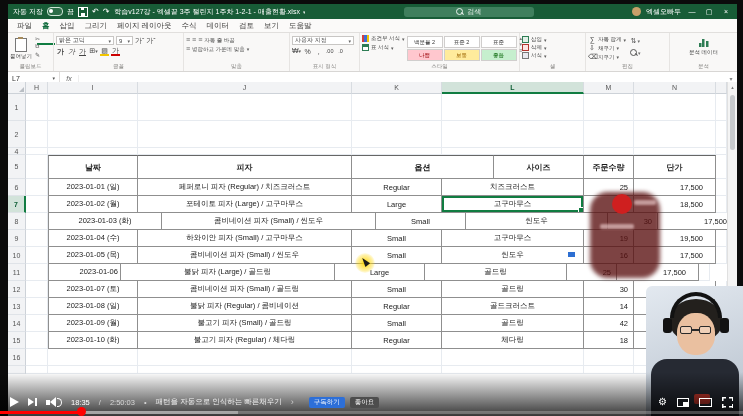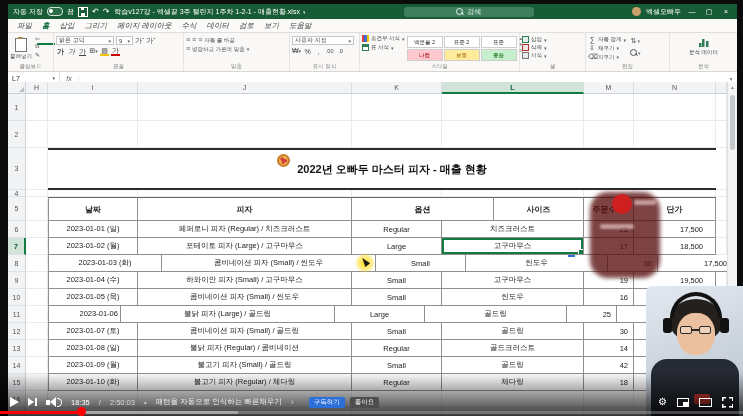--- a/index.html
+++ b/index.html
@@ -19,21 +19,21 @@
   .dd{font-size:5px;opacity:.85;}
   .searchbox{margin:0 auto;width:130px;height:10px;background:#3f7f5d;border-radius:3px;display:flex;align-items:center;justify-content:center;gap:4px;color:#eaf3ee;}
   .mag{width:5px;height:5px;border:1px solid #eaf3ee;border-radius:50%;position:relative;display:inline-block;}
   .mag::after{content:'';position:absolute;left:4px;top:4px;width:3px;height:1px;background:#eaf3ee;transform:rotate(45deg);}
   .mag.dark{border-color:#555;}.mag.dark::after{background:#555;}
   .tb-right{display:flex;align-items:center;gap:5px;white-space:nowrap;}
   .avatar{width:9px;height:9px;border-radius:50%;background:#c8a06a;display:inline-block;}
   .wbtn{width:12px;text-align:center;font-size:7px;}
   
   .tabsrow{height:13px;display:flex;align-items:center;font-size:7.5px;color:#3b3a39;background:#fbfaf9;padding-left:4px;border-bottom:1px solid #e1dfdd;}
-  .tab{padding:13px 5px;height:100%;display:flex;align-items:center;font-style:italic;}
+  .tab{padding:13px 5px;height:100%;display:flex;align-items:center;}
   .tab.active{color:#0f6b3c;font-weight:bold;box-shadow:inset 0 -2px 0 #107c41;}
   
   .ribbon{height:38px;background:#f9f8f7;border-bottom:1px solid #d8d6d4;display:flex;color:#444;}
   .grp{position:relative;height:100%;border-right:1px solid #e6e4e2;box-sizing:border-box;padding:2px 2px 8px 2px;}
   .grp-label{position:absolute;bottom:1px;left:0;width:100%;text-align:center;font-size:5.5px;color:#8a8886;}
   .rowa{display:flex;align-items:center;gap:2px;margin:1px 0;}
   .clip{display:flex;gap:3px;height:100%;}
   .paste-big{display:flex;flex-direction:column;align-items:center;justify-content:center;gap:1px;width:22px;}
   .clipic{width:10px;height:12px;border:1px solid #777;background:#fff;position:relative;}
   .clipic::before{content:'';position:absolute;left:2px;top:-2px;width:5px;height:2px;background:#a68a5b;}
@@ -398,29 +398,20 @@
           <div class="g">2</div>
           <div class="c" style="width: 22px;"></div>
           <div class="c" style="width: 90px;"></div>
           <div class="c" style="width: 214px;"></div>
           <div class="c" style="width: 90px;"></div>
           <div class="c" style="width: 142px;"></div>
           <div class="c" style="width: 50px;"></div>
           <div class="c" style="width: 82px;"></div>
           <div class="c" style="width: 11px;"></div>
         </div>
-        <div class="srow" style="height: 42px;">
-          <div class="g">3</div>
-          <div class="c" style="width: 22px;"></div>
-          <div class="title-cell" style="width: 668px;">
-            <span class="pizza"></span>
-            <span>2022년 오빠두 마스터 피자 - 매출 현황</span>
-          </div>
-          <div class="c" style="width: 11px;"></div>
-        </div>
         <div class="srow" style="height: 7px;">
           <div class="g">4</div>
           <div class="c" style="width: 22px;"></div>
           <div class="c" style="width: 90px;"></div>
           <div class="c" style="width: 214px;"></div>
           <div class="c" style="width: 90px;"></div>
           <div class="c" style="width: 142px;"></div>
           <div class="c" style="width: 50px;"></div>
           <div class="c" style="width: 82px;"></div>
           <div class="c" style="width: 11px;"></div>

